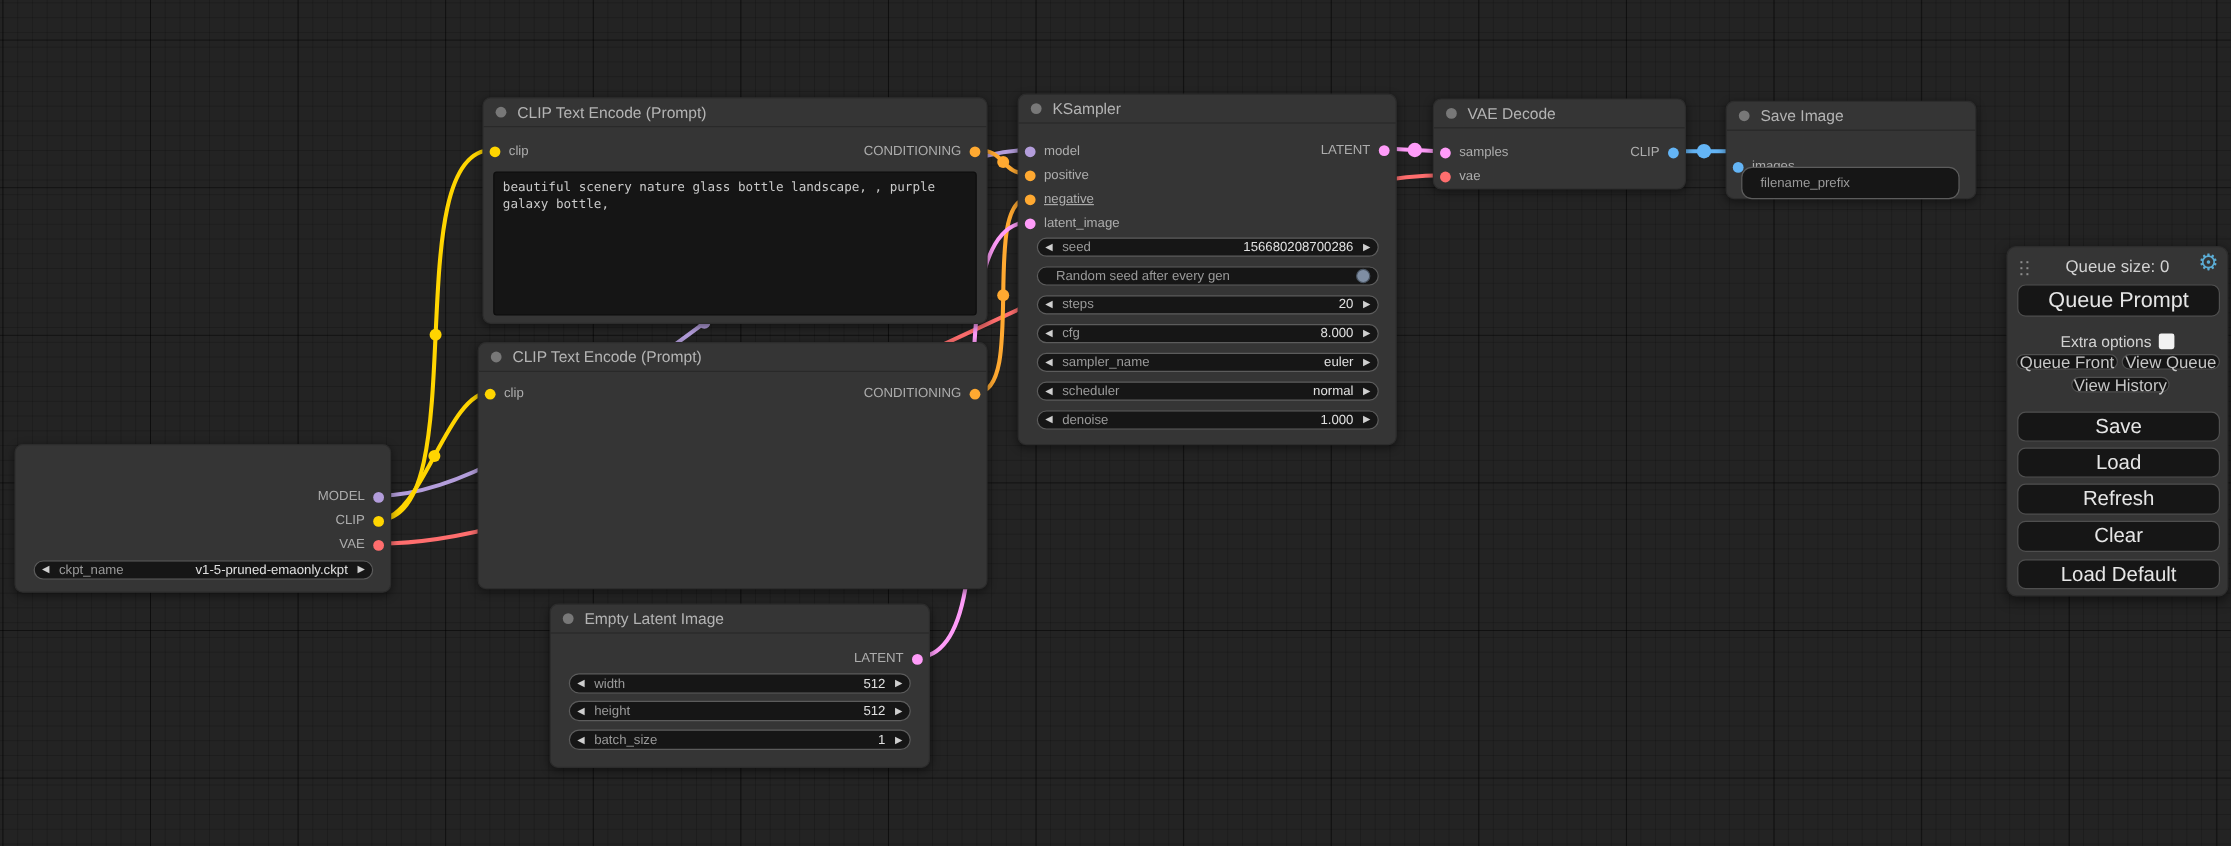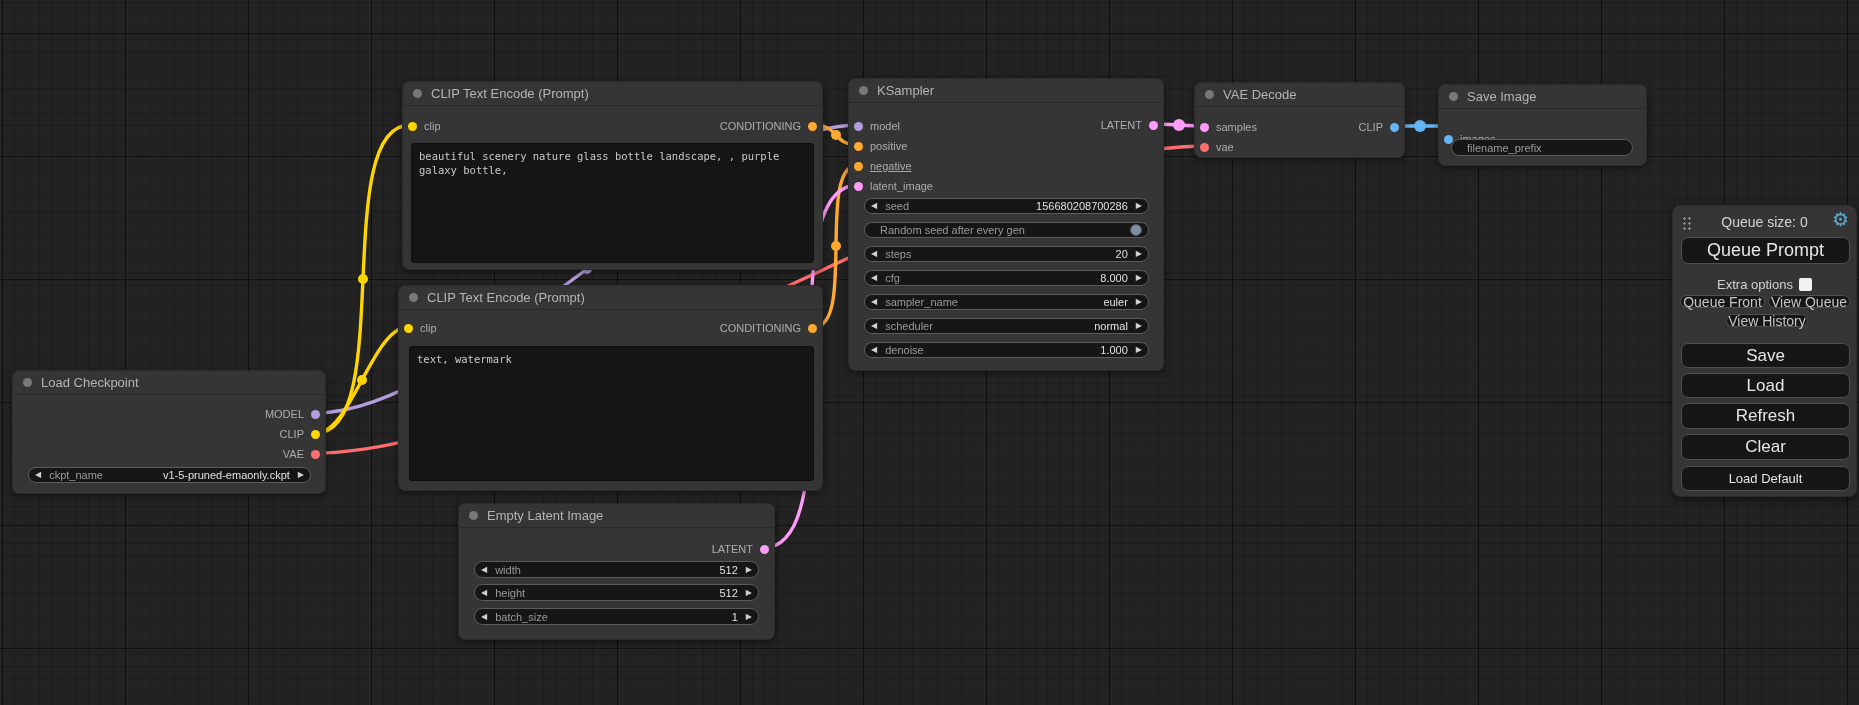--- a/index.html
+++ b/index.html
@@ -84,24 +84,20 @@
   <circle cx="836" cy="246" r="5" fill="#FFA931"></circle>
   <path d="M 763 548 C 857 548, 764 185, 858 185" stroke="#FF9CF9"></path>
   <circle cx="811" cy="367" r="5" fill="#FF9CF9"></circle>
   <path d="M 1153 124 C 1166 124, 1191 126, 1204 126" stroke="#FF9CF9"></path>
   <circle cx="1179" cy="125" r="6" fill="#FF9CF9"></circle>
   <path d="M 1394 126 C 1407 126, 1433 126, 1446 126" stroke="#64B5F6"></path>
   <circle cx="1420" cy="126" r="6" fill="#64B5F6"></circle>
 </svg>
 
 <div class="node" style="left:12px;top:370px;width:314px;height:124px;">
-  <div class="node-header">
-    <span class="collapse-dot"></span>
-    <span class="node-title">Load Checkpoint</span>
-  </div>
   <div class="slot-row slot-out" style="top:33px;">
     <span class="slot-label">MODEL</span>
     <span class="slot-dot" style="background: rgb(179, 157, 219);"></span>
   </div>
   <div class="slot-row slot-out" style="top:53px;">
     <span class="slot-label">CLIP</span>
     <span class="slot-dot" style="background: rgb(255, 213, 0);"></span>
   </div>
   <div class="slot-row slot-out" style="top:73px;">
     <span class="slot-label">VAE</span>
@@ -137,21 +133,20 @@
     <span class="node-title">CLIP Text Encode (Prompt)</span>
   </div>
   <div class="slot-row slot-in" style="top:32px;">
     <span class="slot-dot" style="background: rgb(255, 213, 0);"></span>
     <span class="slot-label">clip</span>
   </div>
   <div class="slot-row slot-out" style="top:32px;">
     <span class="slot-label">CONDITIONING</span>
     <span class="slot-dot" style="background: rgb(255, 169, 49);"></span>
   </div>
-  <textarea class="prompt-area" style="left: 10px; top: 60px; width: 405px; height: 135px;">text, watermark</textarea>
 </div>
 
 <div class="node" style="left:848px;top:78px;width:316px;height:293px;">
   <div class="node-header">
     <span class="collapse-dot"></span>
     <span class="node-title">KSampler</span>
   </div>
   <div class="slot-row slot-in" style="top:37px;">
     <span class="slot-dot" style="background: rgb(179, 157, 219);"></span>
     <span class="slot-label">model</span>
@@ -237,21 +232,21 @@
 
 <div class="node" style="left:1438px;top:84px;width:209px;height:82px;">
   <div class="node-header">
     <span class="collapse-dot"></span>
     <span class="node-title">Save Image</span>
   </div>
   <div class="slot-row slot-in" style="top:44px;">
     <span class="slot-dot" style="background: rgb(100, 181, 246);"></span>
     <span class="slot-label">images</span>
   </div>
-  <div class="widget w-noarrow" style="left:12px;top:54px;width:182px;height:17px;">
+  <div class="widget w-noarrow" style="left:12px;top:54px;width:182px;height:27px;">
     <span class="w-name">filename_prefix</span>
     <span class="w-value">ComfyUI</span>
   </div>
 </div>
 
 <div class="node" style="left:458px;top:503px;width:317px;height:137px;">
   <div class="node-header">
     <span class="collapse-dot"></span>
     <span class="node-title">Empty Latent Image</span>
   </div>
@@ -292,14 +287,14 @@
   </div>
 
   <div class="btn-small" style="left:7px;top:89px;width:85px;height:13px;">Queue Front</div>
   <div class="btn-small" style="left:95px;top:89px;width:82px;height:13px;">View Queue</div>
   <div class="btn-small" style="left:53px;top:108px;width:82px;height:13px;">View History</div>
 
   <div class="btn-big" style="top:137px;height:25px;font-size:17px;">Save</div>
   <div class="btn-big" style="top:167px;height:25px;font-size:17px;">Load</div>
   <div class="btn-big" style="top:197px;height:26px;font-size:17px;">Refresh</div>
   <div class="btn-big" style="top:228px;height:26px;font-size:17px;">Clear</div>
-  <div class="btn-big" style="top:260px;height:25px;font-size:13px;">Load Default</div>
+  <div class="btn-big" style="top:260px;height:25px;font-size:17px;">Load Default</div>
 </div>
 
 </body></html>

